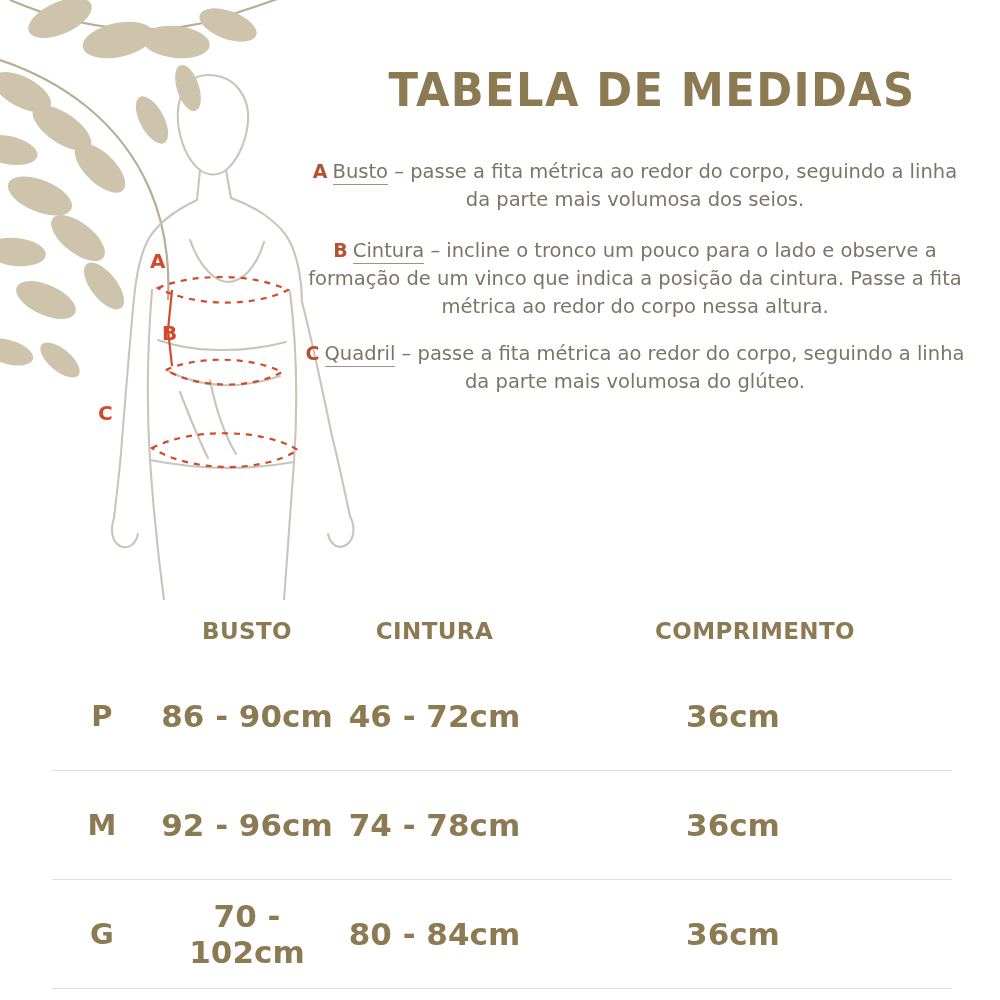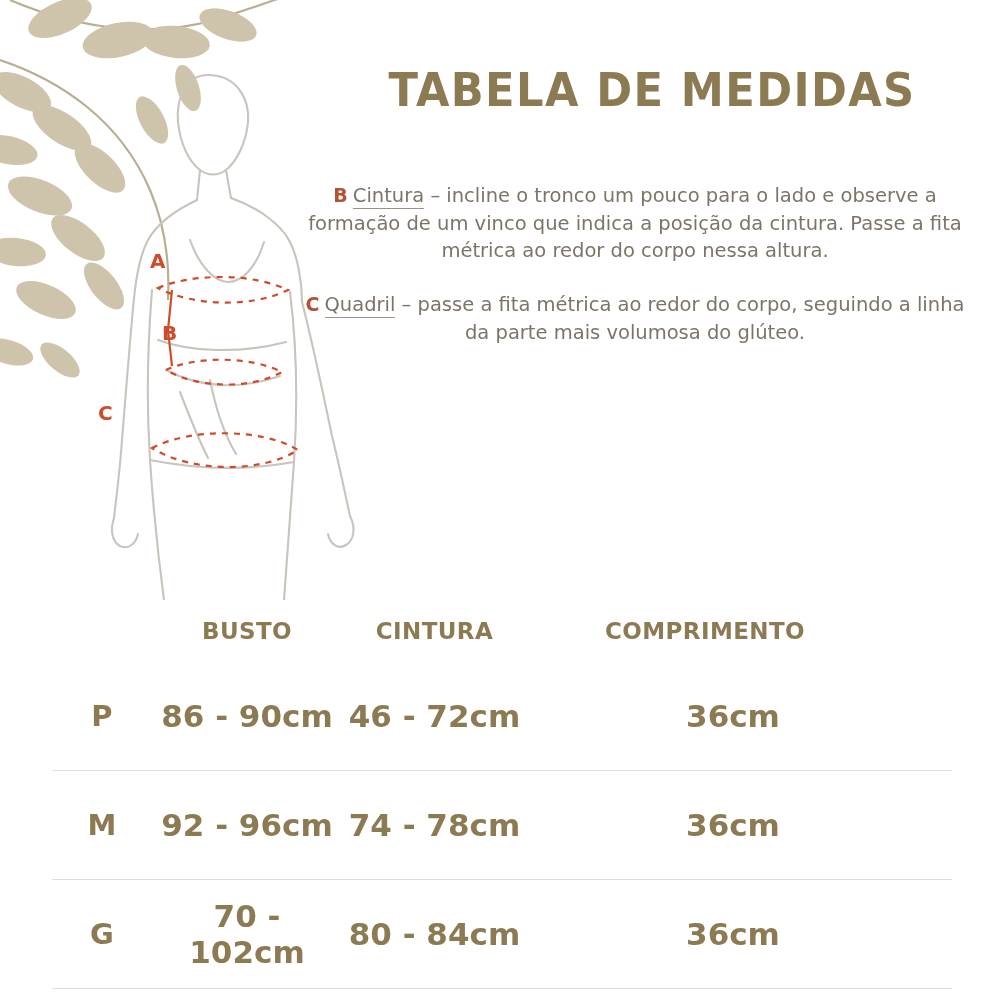--- a/index.html
+++ b/index.html
@@ -72,21 +72,21 @@
     color: #b4522f;
     font-weight: bold;
     font-size: 19px;
     margin-right: 5px;
   }
   .instr-block .term {
     border-bottom: 1.5px solid #9b9288;
     padding-bottom: 1px;
   }
   .instr-block.b { margin-top: 24px; }
-  .instr-block.c { margin-top: 26px; }
+  .instr-block.c { margin-top: 20px; }
 
   
   .table {
     position: absolute;
     top: 600px;
     left: 52px;
     width: 900px;
   }
   .row {
     display: flex;
@@ -114,21 +114,21 @@
   .col-busto { width: 190px; text-align: center; }
   .col-cintura { width: 185px; text-align: center; }
   .col-comprimento { width: 300px; padding-left: 56px; text-align: center; }
 
   .row.header .cell {
     font-size: 23px;
     letter-spacing: 0.4px;
   }
   .row.header .col-busto { text-align: center; }
   .row.header .col-cintura { text-align: center; }
-  .row.header .col-comprimento { text-align: center; padding-left: 28px; }
+  .row.header .col-comprimento { text-align: right; padding-left: 28px; }
 </style>
 </head>
 <body>
 
 <svg class="foliage" viewBox="0 0 340 420" aria-hidden="true">
   <g fill="#cdc4ab" stroke="none">
 
     <path d="M10 0 C 80 30, 160 40, 230 15 C 270 2, 290 -5, 300 -10" fill="none" stroke="#b9ae93" stroke-width="2.2"></path>
     <path d="M0 60 C 60 80, 120 120, 150 190 C 165 225, 170 260, 168 300" fill="none" stroke="#b9ae93" stroke-width="2.2"></path>
 
@@ -192,20 +192,23 @@
 
   <text x="110" y="228" fill="#cf4b2a" font-family="DejaVu Sans, sans-serif" font-size="20" font-weight="bold">A</text>
   <text x="122" y="300" fill="#cf4b2a" font-family="DejaVu Sans, sans-serif" font-size="20" font-weight="bold">B</text>
   <text x="58" y="380" fill="#cf4b2a" font-family="DejaVu Sans, sans-serif" font-size="20" font-weight="bold">C</text>
 </svg>
 
 <div class="title">TABELA DE MEDIDAS</div>
 
 <div class="instructions">
 
+  <div class="instr-block a">
+    <span class="letter">A</span><span class="term">Busto</span><span> – passe a fita métrica ao redor do corpo, seguindo a linha da parte mais volumosa dos seios.</span>
+  </div>
 
   <div class="instr-block b">
     <span class="letter">B</span><span class="term">Cintura</span><span> – incline o tronco um pouco para o lado e observe a formação de um vinco que indica a posição da cintura. Passe a fita métrica ao redor do corpo nessa altura.</span>
   </div>
 
   <div class="instr-block c">
     <span class="letter">C</span><span class="term">Quadril</span><span> – passe a fita métrica ao redor do corpo, seguindo a linha da parte mais volumosa do glúteo.</span>
   </div>
 
 </div>

